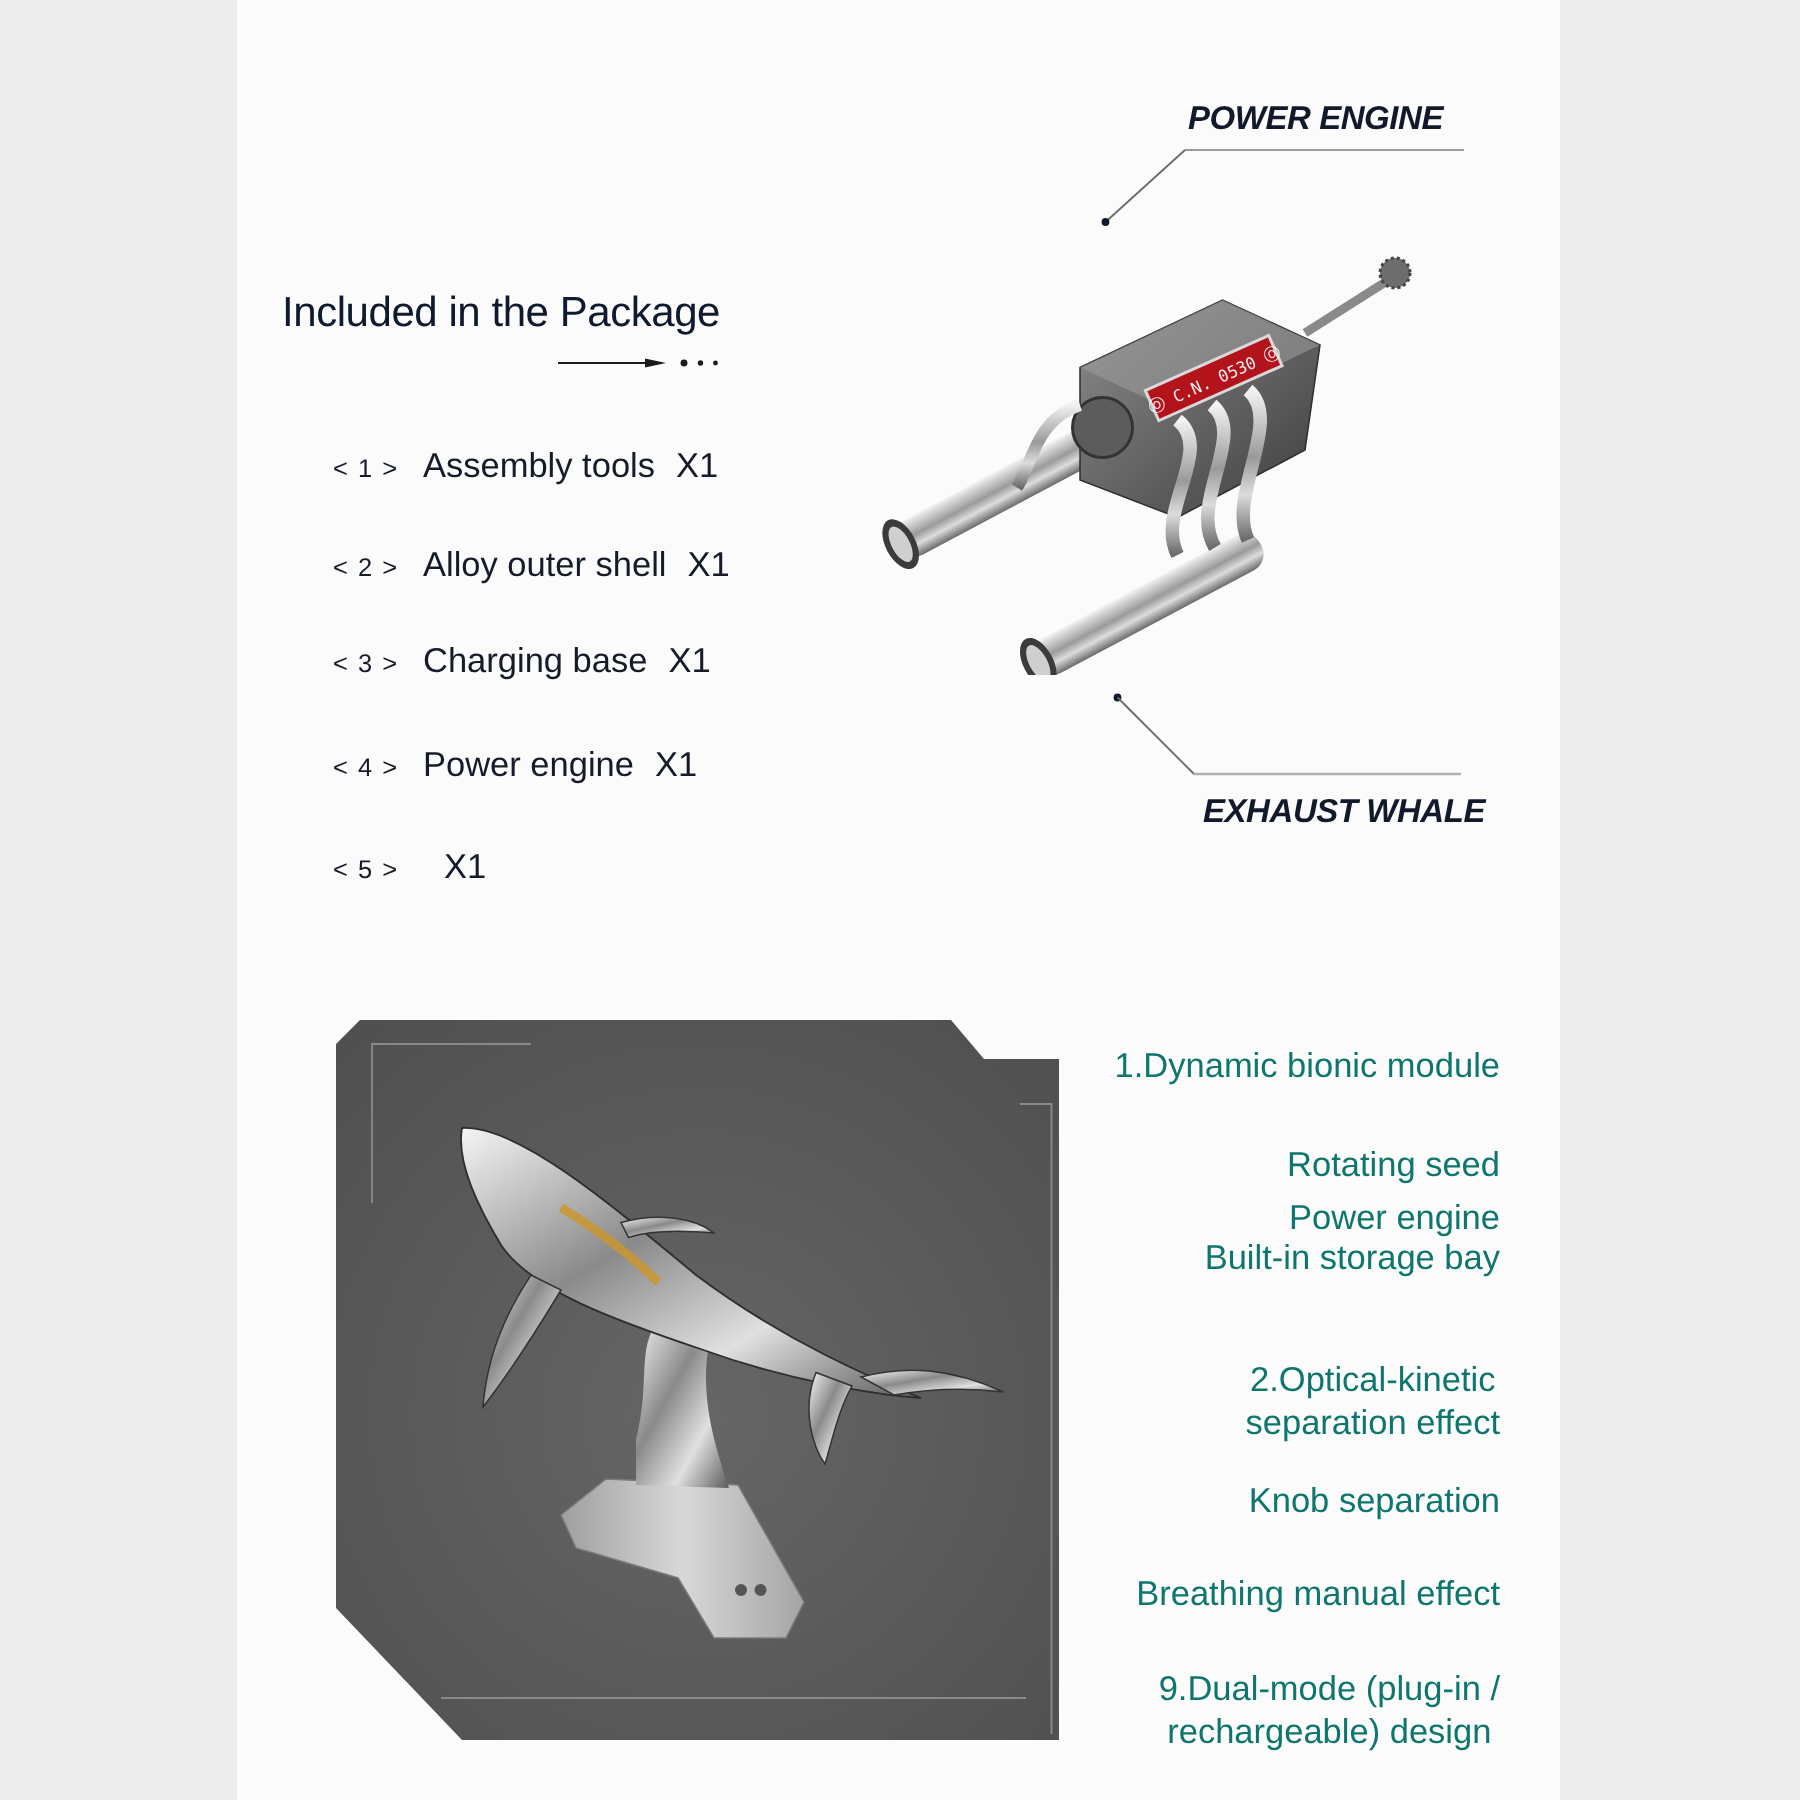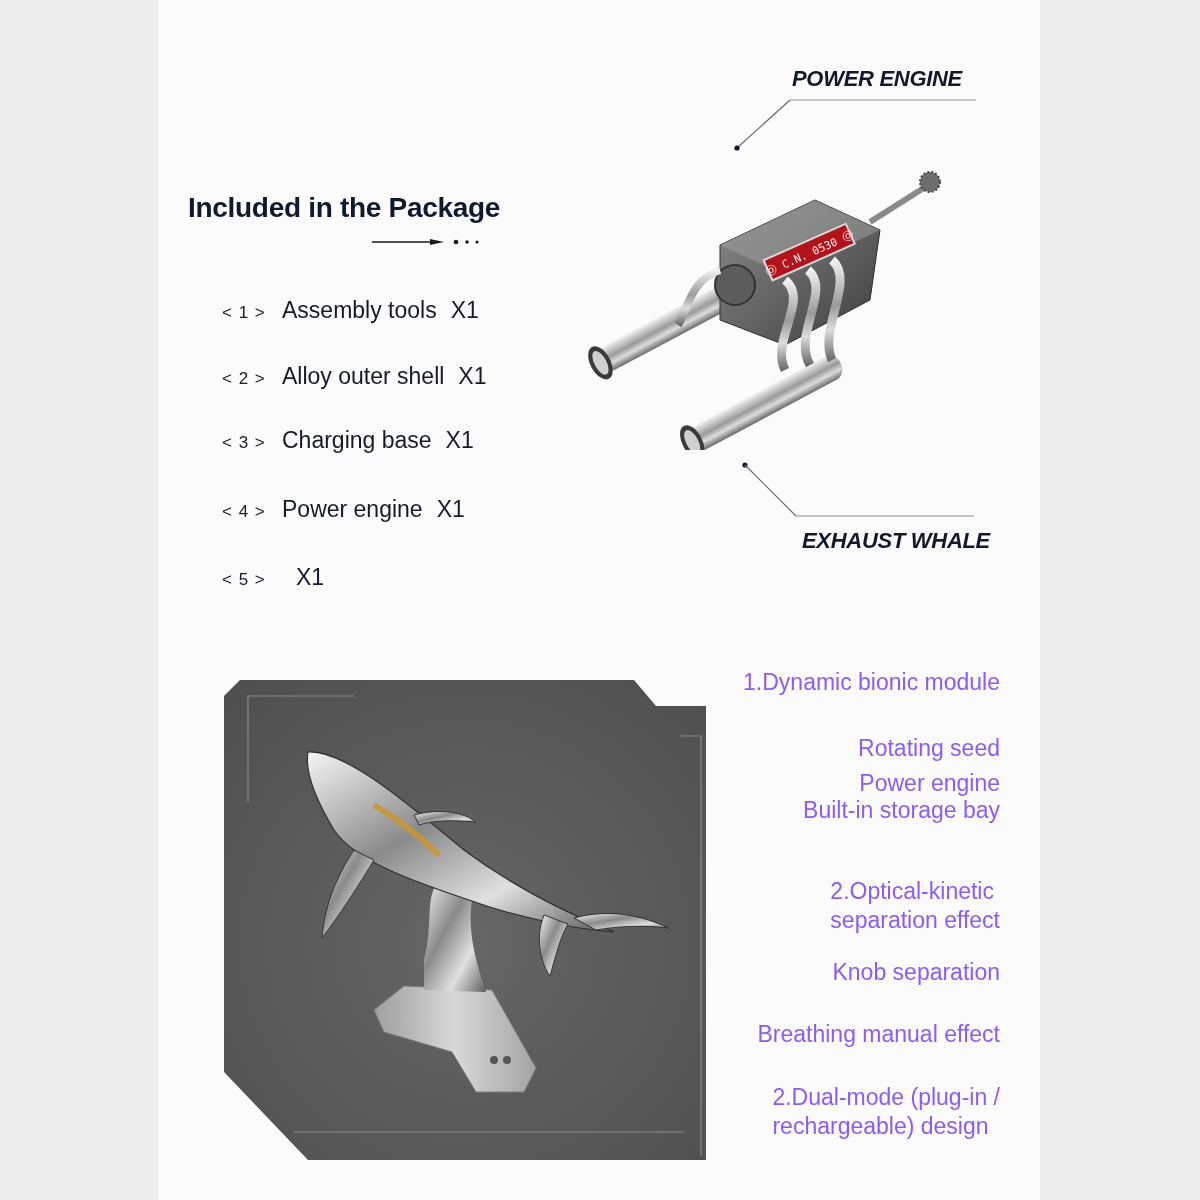--- a/index.html
+++ b/index.html
@@ -11,21 +11,21 @@
     position: relative;
   }
   .sheet {
     position: absolute; left: 158px; top: 0; width: 882px; height: 1200px;
     background: #fbfbfb;
   }
   .abs { position: absolute; }
 
   
   .pkg-title {
-    left: 188px; top: 192px; font-size: 28px; font-weight: bold;
+    left: 188px; top: 192px; font-size: 28px; font-weight: normal;
     color: #0f1a2e; letter-spacing: -0.3px; white-space: nowrap;
   }
   .pkg-arrow { left: 372px; top: 236px; width: 110px; height: 12px; }
 
   
   .pkg-item { left: 222px; font-size: 23px; color: #151b28; white-space: nowrap; display: flex; align-items: baseline; }
   .pkg-item .idx { font-size: 17px; width: 60px; letter-spacing: 1px; }
   .pkg-item .qty { margin-left: 14px; }
 
   
@@ -35,21 +35,21 @@
   }
   svg.leader { position: absolute; overflow: visible; }
 
   
   .engine { left: 570px; top: 150px; width: 410px; height: 300px; }
 
   
   .panel { left: 224px; top: 680px; width: 482px; height: 480px; }
 
   
-  .feat { right: 200px; font-size: 23px; color: #8b5cf6; text-align: left; line-height: 29px; white-space: nowrap; }
+  .feat { right: 200px; font-size: 23px; color: #0f766e; text-align: center; line-height: 29px; white-space: nowrap; margin-top: 28px; }
 </style>
 </head>
 <body>
 
 <div class="sheet"></div>
 
 <div class="abs pkg-title">Included in the Package</div>
 <svg class="abs pkg-arrow" viewBox="0 0 110 12">
   <line x1="0" y1="6" x2="64" y2="6" stroke="#1b1b1b" stroke-width="1.4"></line>
   <polygon points="58,3 72,6 58,9" fill="#1b1b1b"></polygon>
@@ -183,15 +183,15 @@
 <div class="abs feat" style="top:734px">Rotating seed</div>
 <div class="abs feat" style="top:769px">Power engine</div>
 <div class="abs feat" style="top:796px">Built-in storage bay</div>
 <div class="abs feat" style="top:877px">
   <div>2.Optical-kinetic</div>
   <div>separation effect</div>
 </div>
 <div class="abs feat" style="top:958px">Knob separation</div>
 <div class="abs feat" style="top:1020px">Breathing manual effect</div>
 <div class="abs feat" style="top:1083px">
-  <div>2.Dual-mode (plug-in /</div>
+  <div>9.Dual-mode (plug-in /</div>
   <div>rechargeable) design</div>
 </div>
 
 </body></html>

